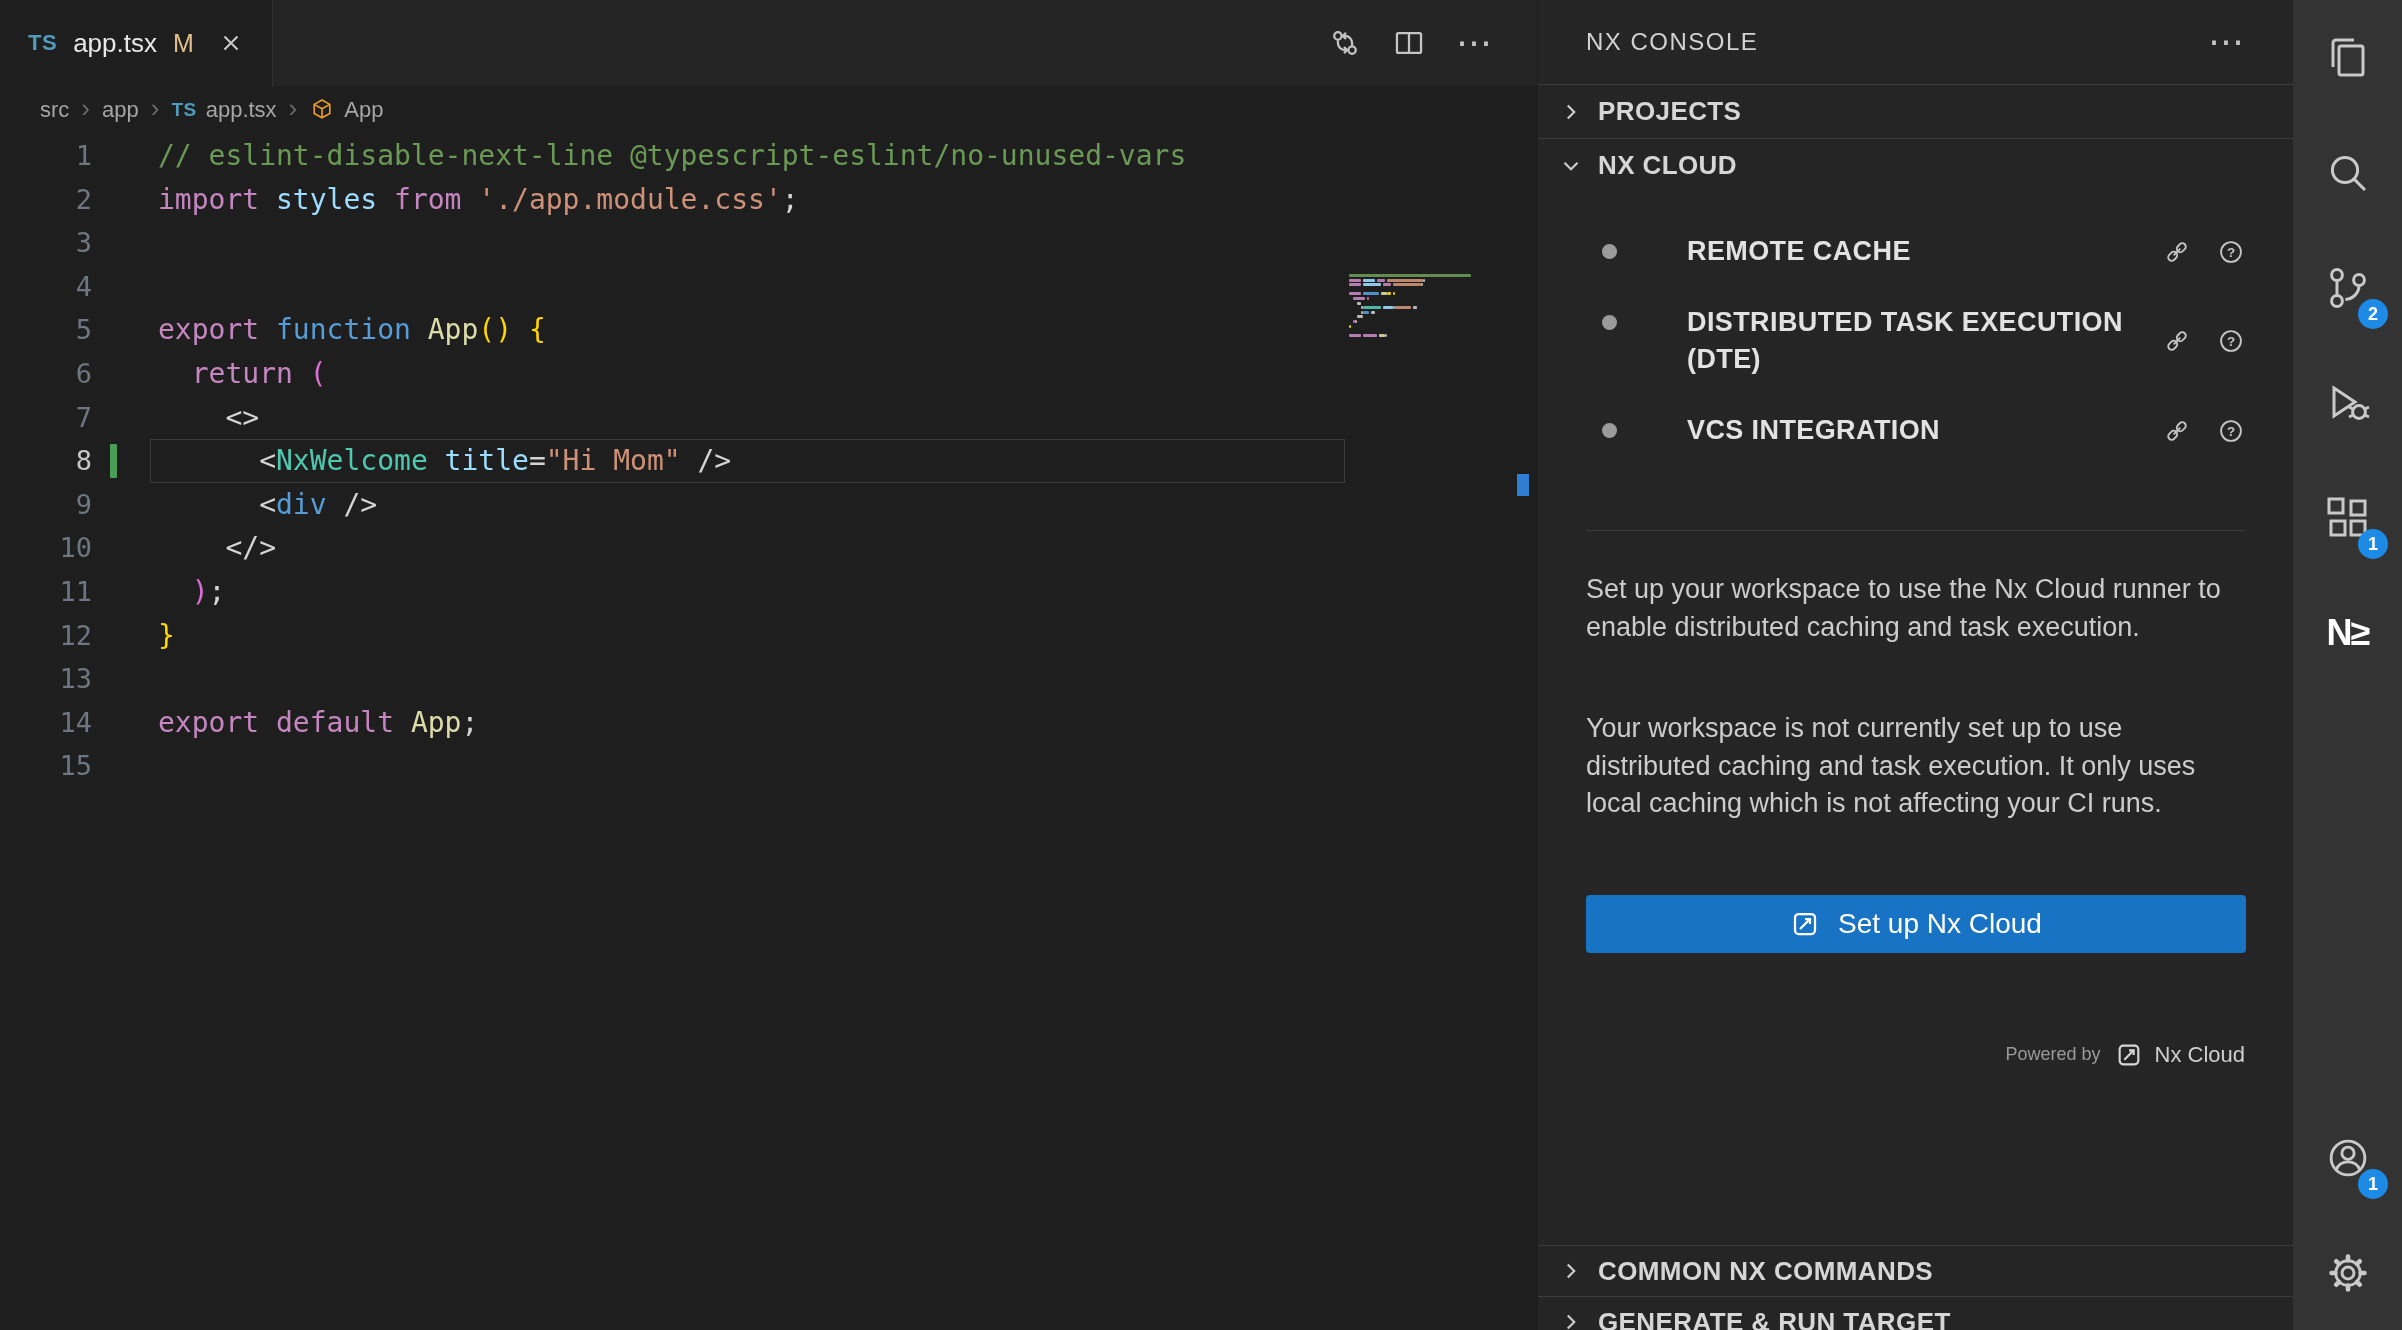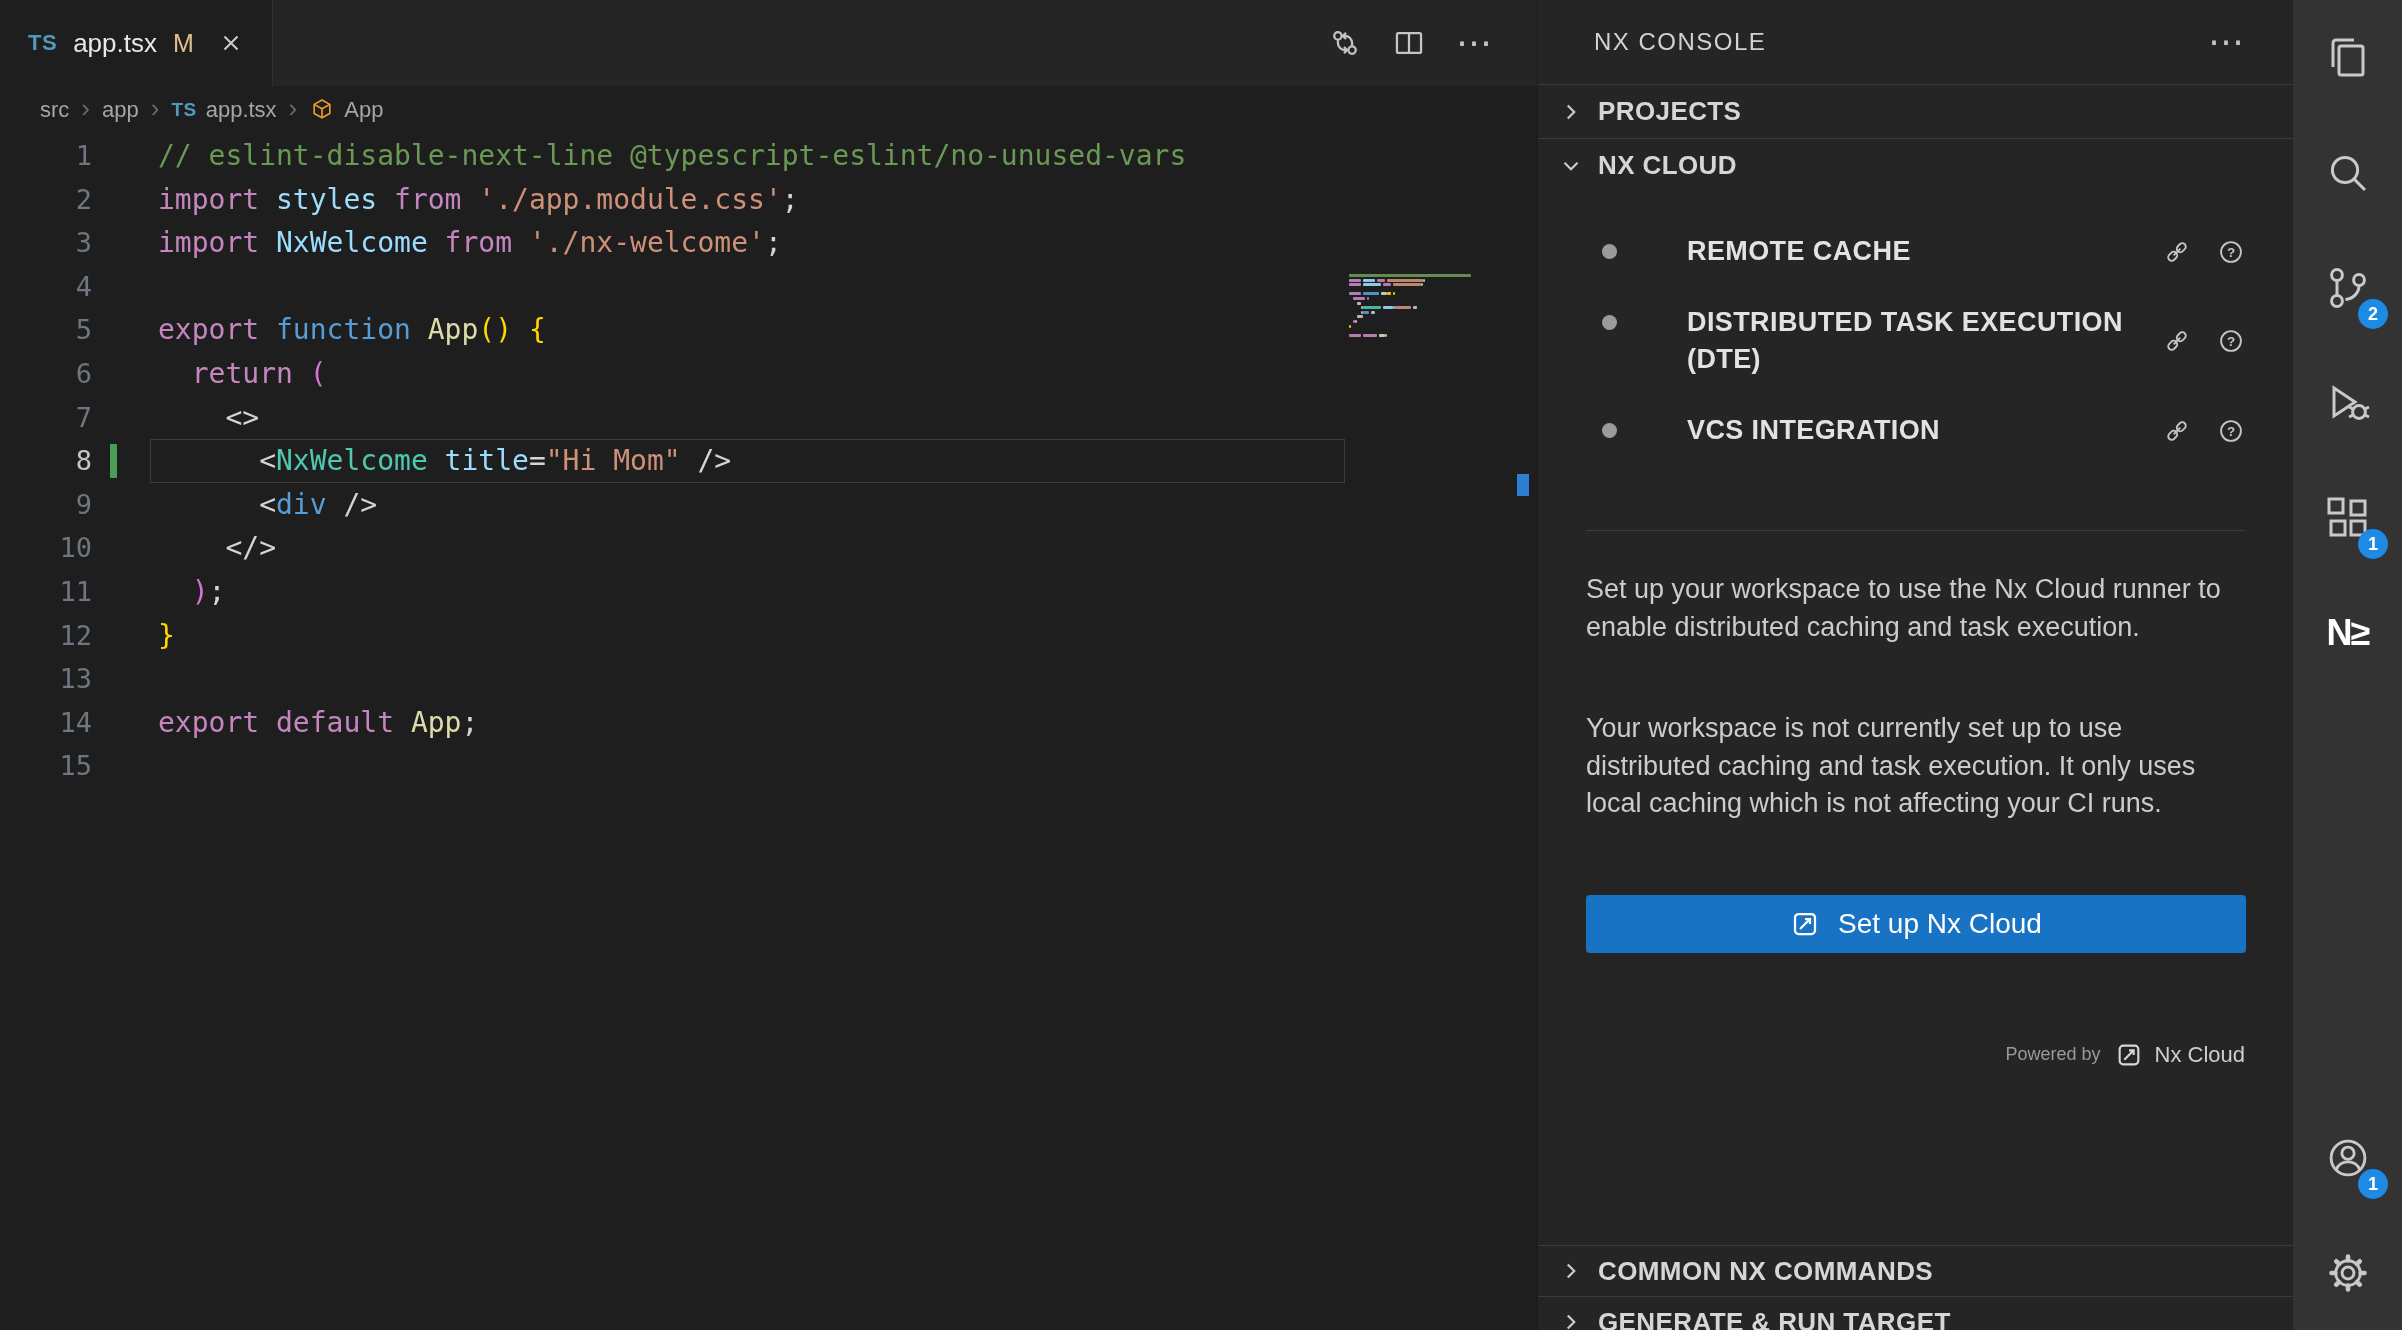--- a/index.html
+++ b/index.html
@@ -45,21 +45,21 @@
   .mm-seg { height:3px; border-radius:1px; opacity:.9; }
   .mc-cm{background:#6a9955} .mc-kw{background:#c586c0} .mc-kd{background:#569cd6} .mc-fn{background:#dcdcaa}
   .mc-vr{background:#9cdcfe} .mc-st{background:#ce9178} .mc-pu{background:#c8c8c8} .mc-cp{background:#4ec9b0}
   .mc-br1{background:#ffd700} .mc-br2{background:#da70d6}
   .overview-marker { position:absolute; right:8px; top:340px; width:12px; height:22px; background:#2e7fd4; }
 
   
   .side-panel { position:absolute; top:0; left:1537px; width:756px; height:1330px;
                 background:#252526; border-left:1px solid #1b1b1b; }
   .panel-header { height:84px; display:flex; align-items:center; padding:0 48px; }
-  .panel-title { font-size:24px; letter-spacing:1.5px; color:#d2d2d2;margin-left:8px; }
+  .panel-title { font-size:24px; letter-spacing:1.5px; color:#d2d2d2; }
   .panel-more { margin-left:auto; }
   .section-row { height:54px; display:flex; align-items:center; gap:14px; padding-left:20px;
                  border-top:1px solid rgba(204,204,204,0.14); cursor:pointer; }
   .section-label { font-weight:bold; font-size:26px; color:#d6d6d6; letter-spacing:0.4px; }
   .chev { color:#cccccc; display:flex; }
 
   .features { padding-top:24px; }
   .feature-row { display:flex; align-items:flex-start; padding:17px 48px;gap:30px; }
   .feat-dot { flex:none; width:15px; height:15px; border-radius:50%; background:#9b9b9b; margin:11px 40px 0 16px; }
   .feat-label { width:440px; font-weight:bold; font-size:27px; line-height:37px; color:#e2e2e2; letter-spacing:0.4px; }
@@ -166,21 +166,20 @@
           <div class="code-row">
             <span class="ln">1</span>
             <span class="code-text"><span class="tok-cm">// eslint-disable-next-line @typescript-eslint/no-unused-vars</span></span>
           </div>
           <div class="code-row">
             <span class="ln">2</span>
             <span class="code-text"><span class="tok-kw">import</span><span class="tok-pu"> </span><span class="tok-vr">styles</span><span class="tok-pu"> </span><span class="tok-kw">from</span><span class="tok-pu"> </span><span class="tok-st">'./app.module.css'</span><span class="tok-pu">;</span></span>
           </div>
           <div class="code-row">
             <span class="ln">3</span>
-            <span class="code-text"><span class="tok-kw">import</span><span class="tok-pu"> </span><span class="tok-vr">NxWelcome</span><span class="tok-pu"> </span><span class="tok-kw">from</span><span class="tok-pu"> </span><span class="tok-st">'./nx-welcome'</span><span class="tok-pu">;</span></span>
           </div>
           <div class="code-row">
             <span class="ln">4</span>
             <span class="code-text"></span>
           </div>
           <div class="code-row">
             <span class="ln">5</span>
             <span class="code-text"><span class="tok-kw">export</span><span class="tok-pu"> </span><span class="tok-kd">function</span><span class="tok-pu"> </span><span class="tok-fn">App</span><span class="tok-br1">()</span><span class="tok-pu"> </span><span class="tok-br1">{</span></span>
           </div>
           <div class="code-row">

